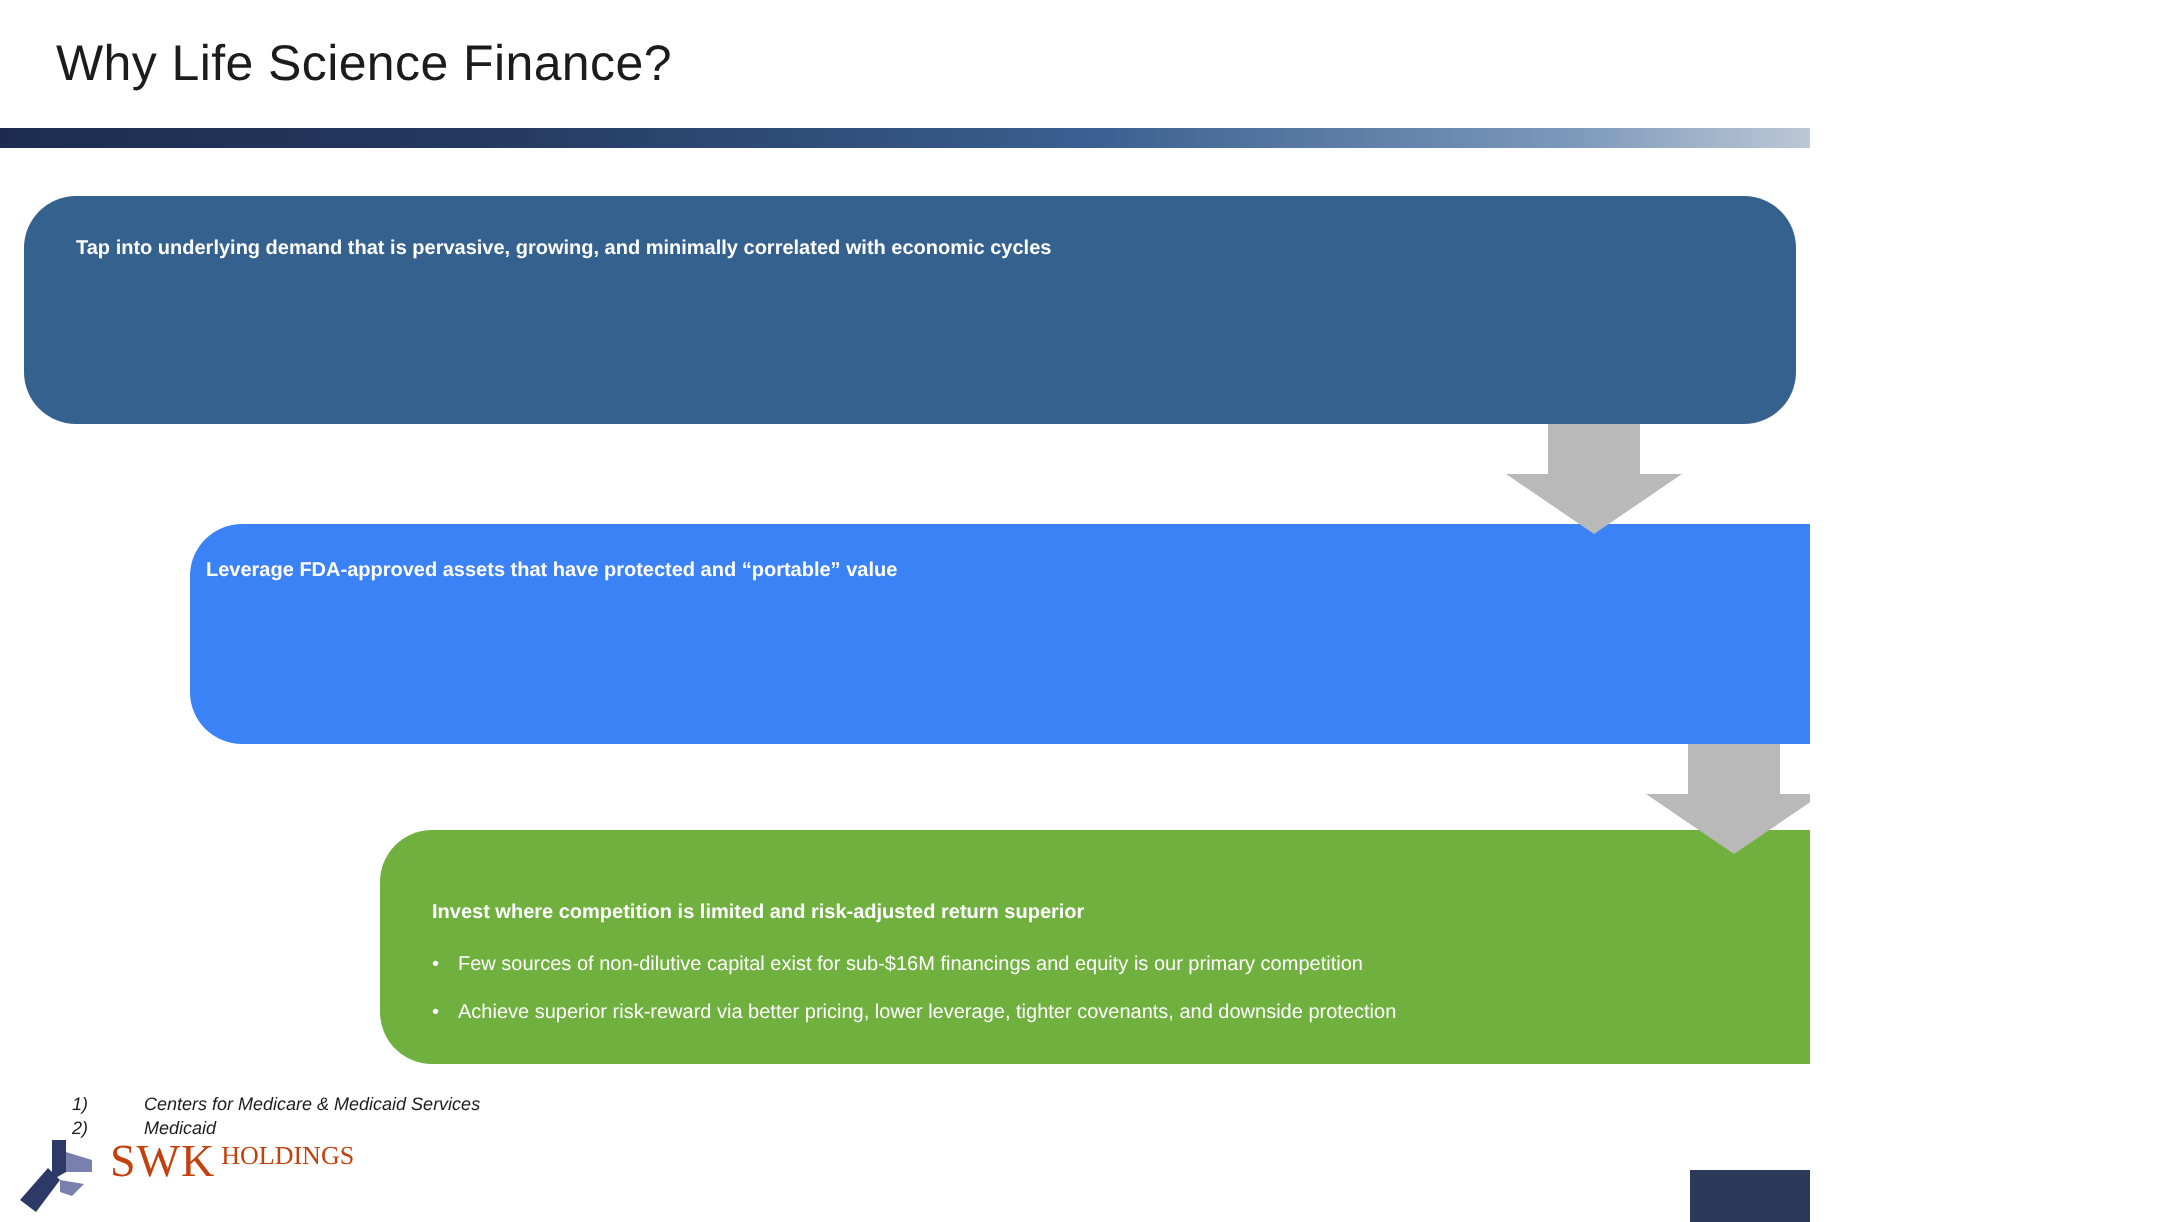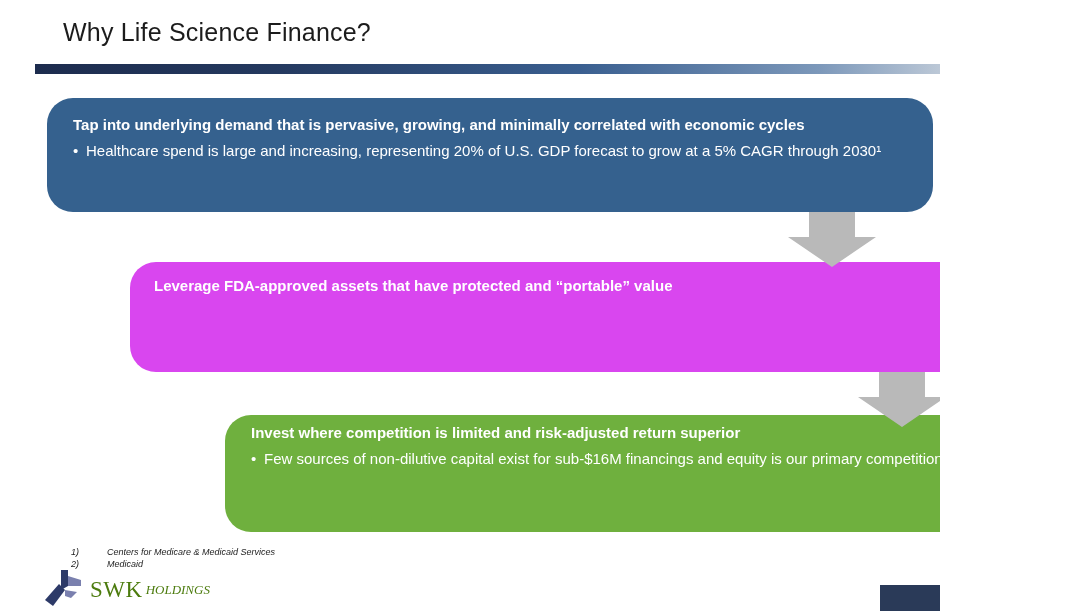--- a/index.html
+++ b/index.html
@@ -4,21 +4,20 @@
 <style>
   html, body { margin: 0; padding: 0; }
   body { font-family: "Liberation Sans", sans-serif; }
 
   .slide {
     position: relative;
     width: 905px;
     height: 611px;
     background: #ffffff;
     overflow: hidden;
-    margin-left: 35px;
   }
 
   .slide-title {
     position: absolute;
     left: 28px;
     top: 18px;
     font-size: 25px;
     font-weight: 400;
     color: #1c1c1c;
     letter-spacing: 0.2px;
@@ -33,71 +32,70 @@
     background: linear-gradient(90deg,
       #1d2c4e 0%, #24395f 22%, #3a5f90 50%,
       #7c98ba 72%, #d8dde3 88%, #f4f5f6 100%);
   }
 
   .callout {
     position: absolute;
     box-sizing: border-box;
     border-radius: 26px;
     color: #ffffff;
-    font-size: 15px;
+    font-size: 10px;
     line-height: 19px;
   }
   .callout .hdr { font-weight: bold; margin-bottom: 7px; }
   .bullet { position: relative; padding-left: 13px; margin-top: 5px; }
   .bullet::before { content: "\2022"; position: absolute; left: 0; top: 0; }
 
   .box-1 {
     left: 12px; top: 98px; width: 886px; height: 114px;
     background: #35618e; z-index: 6; padding: 17px 26px;
   }
   .box-2 {
     left: 95px; top: 262px; width: 887px; height: 110px;
-    background: #d946ef; z-index: 4; padding: 14px 24px;
+    background: #3b82f6; z-index: 4; padding: 14px 8px;
   }
   .box-3 {
     left: 190px; top: 415px; width: 888px; height: 117px;
-    background: #6fb03e; z-index: 2; padding: 8px 26px;
+    background: #6fb03e; z-index: 2; padding: 32px 26px;
   }
 
   .down-arrow { position: absolute; width: 88px; height: 58px; }
   .arrow-1 { left: 753px; top: 209px; z-index: 5; }
   .arrow-2 { left: 823px; top: 369px; z-index: 3; }
 
   .footnotes {
     position: absolute;
     left: 36px; top: 546px;
     font-size: 9px;
     font-style: italic;
     color: #1c1c1c;
   }
   .footnote-row { display: flex; line-height: 12px; }
   .footnote-num { width: 36px; }
 
   .logo {
     position: absolute;
     left: 10px; top: 570px;
     display: flex;
-    align-items: center;
-    color: #4d7c0f;
+    align-items: flex-start;
+    color: #c2410c;
   }
   .logo-icon { margin-right: 1px; }
   .logo-name {
     font-family: "Liberation Serif", serif;
     font-size: 23px;
     line-height: 22px;
     letter-spacing: 0.5px;
   }
   .logo-suffix {
     font-family: "Liberation Serif", serif;
-    font-style: italic;
     font-size: 13px;
     line-height: 16px;
     margin-left: 3px;
   }
 
   .footer-bar {
     position: absolute;
     left: 845px; top: 585px;
     width: 244px; height: 26px;
     background: #2a3a58;
@@ -114,38 +112,38 @@
 <body>
 
 <div class="slide">
 
   <div class="slide-title">Why Life Science Finance?</div>
 
   <div class="divider"></div>
 
   <div class="callout box-1">
     <div class="hdr">Tap into underlying demand that is pervasive, growing, and minimally correlated with economic cycles</div>
-    <div class="bullet">Healthcare spend is large and increasing, representing 20% of U.S. GDP forecast to grow at a 5% CAGR through 2030¹</div>
   </div>
 
   <svg class="down-arrow arrow-1" viewBox="0 0 88 58">
     <polygon points="21,0 67,0 67,28 88,28 44,58 0,28 21,28" fill="#b9b9b9"></polygon>
   </svg>
 
   <div class="callout box-2">
     <div class="hdr">Leverage FDA-approved assets that have protected and “portable” value</div>
   </div>
 
   <svg class="down-arrow arrow-2" viewBox="0 0 88 58">
     <polygon points="21,0 67,0 67,28 88,28 44,58 0,28 21,28" fill="#b9b9b9"></polygon>
   </svg>
 
   <div class="callout box-3">
     <div class="hdr">Invest where competition is limited and risk-adjusted return superior</div>
     <div class="bullet">Few sources of non-dilutive capital exist for sub-$16M financings and equity is our primary competition</div>
+    <div class="bullet">Achieve superior risk-reward via better pricing, lower leverage, tighter covenants, and downside protection</div>
   </div>
 
   <div class="footnotes">
     <div class="footnote-row">
       <span class="footnote-num">1)</span>
       <span>Centers for Medicare &amp; Medicaid Services</span>
     </div>
     <div class="footnote-row">
       <span class="footnote-num">2)</span>
       <span>Medicaid</span>

